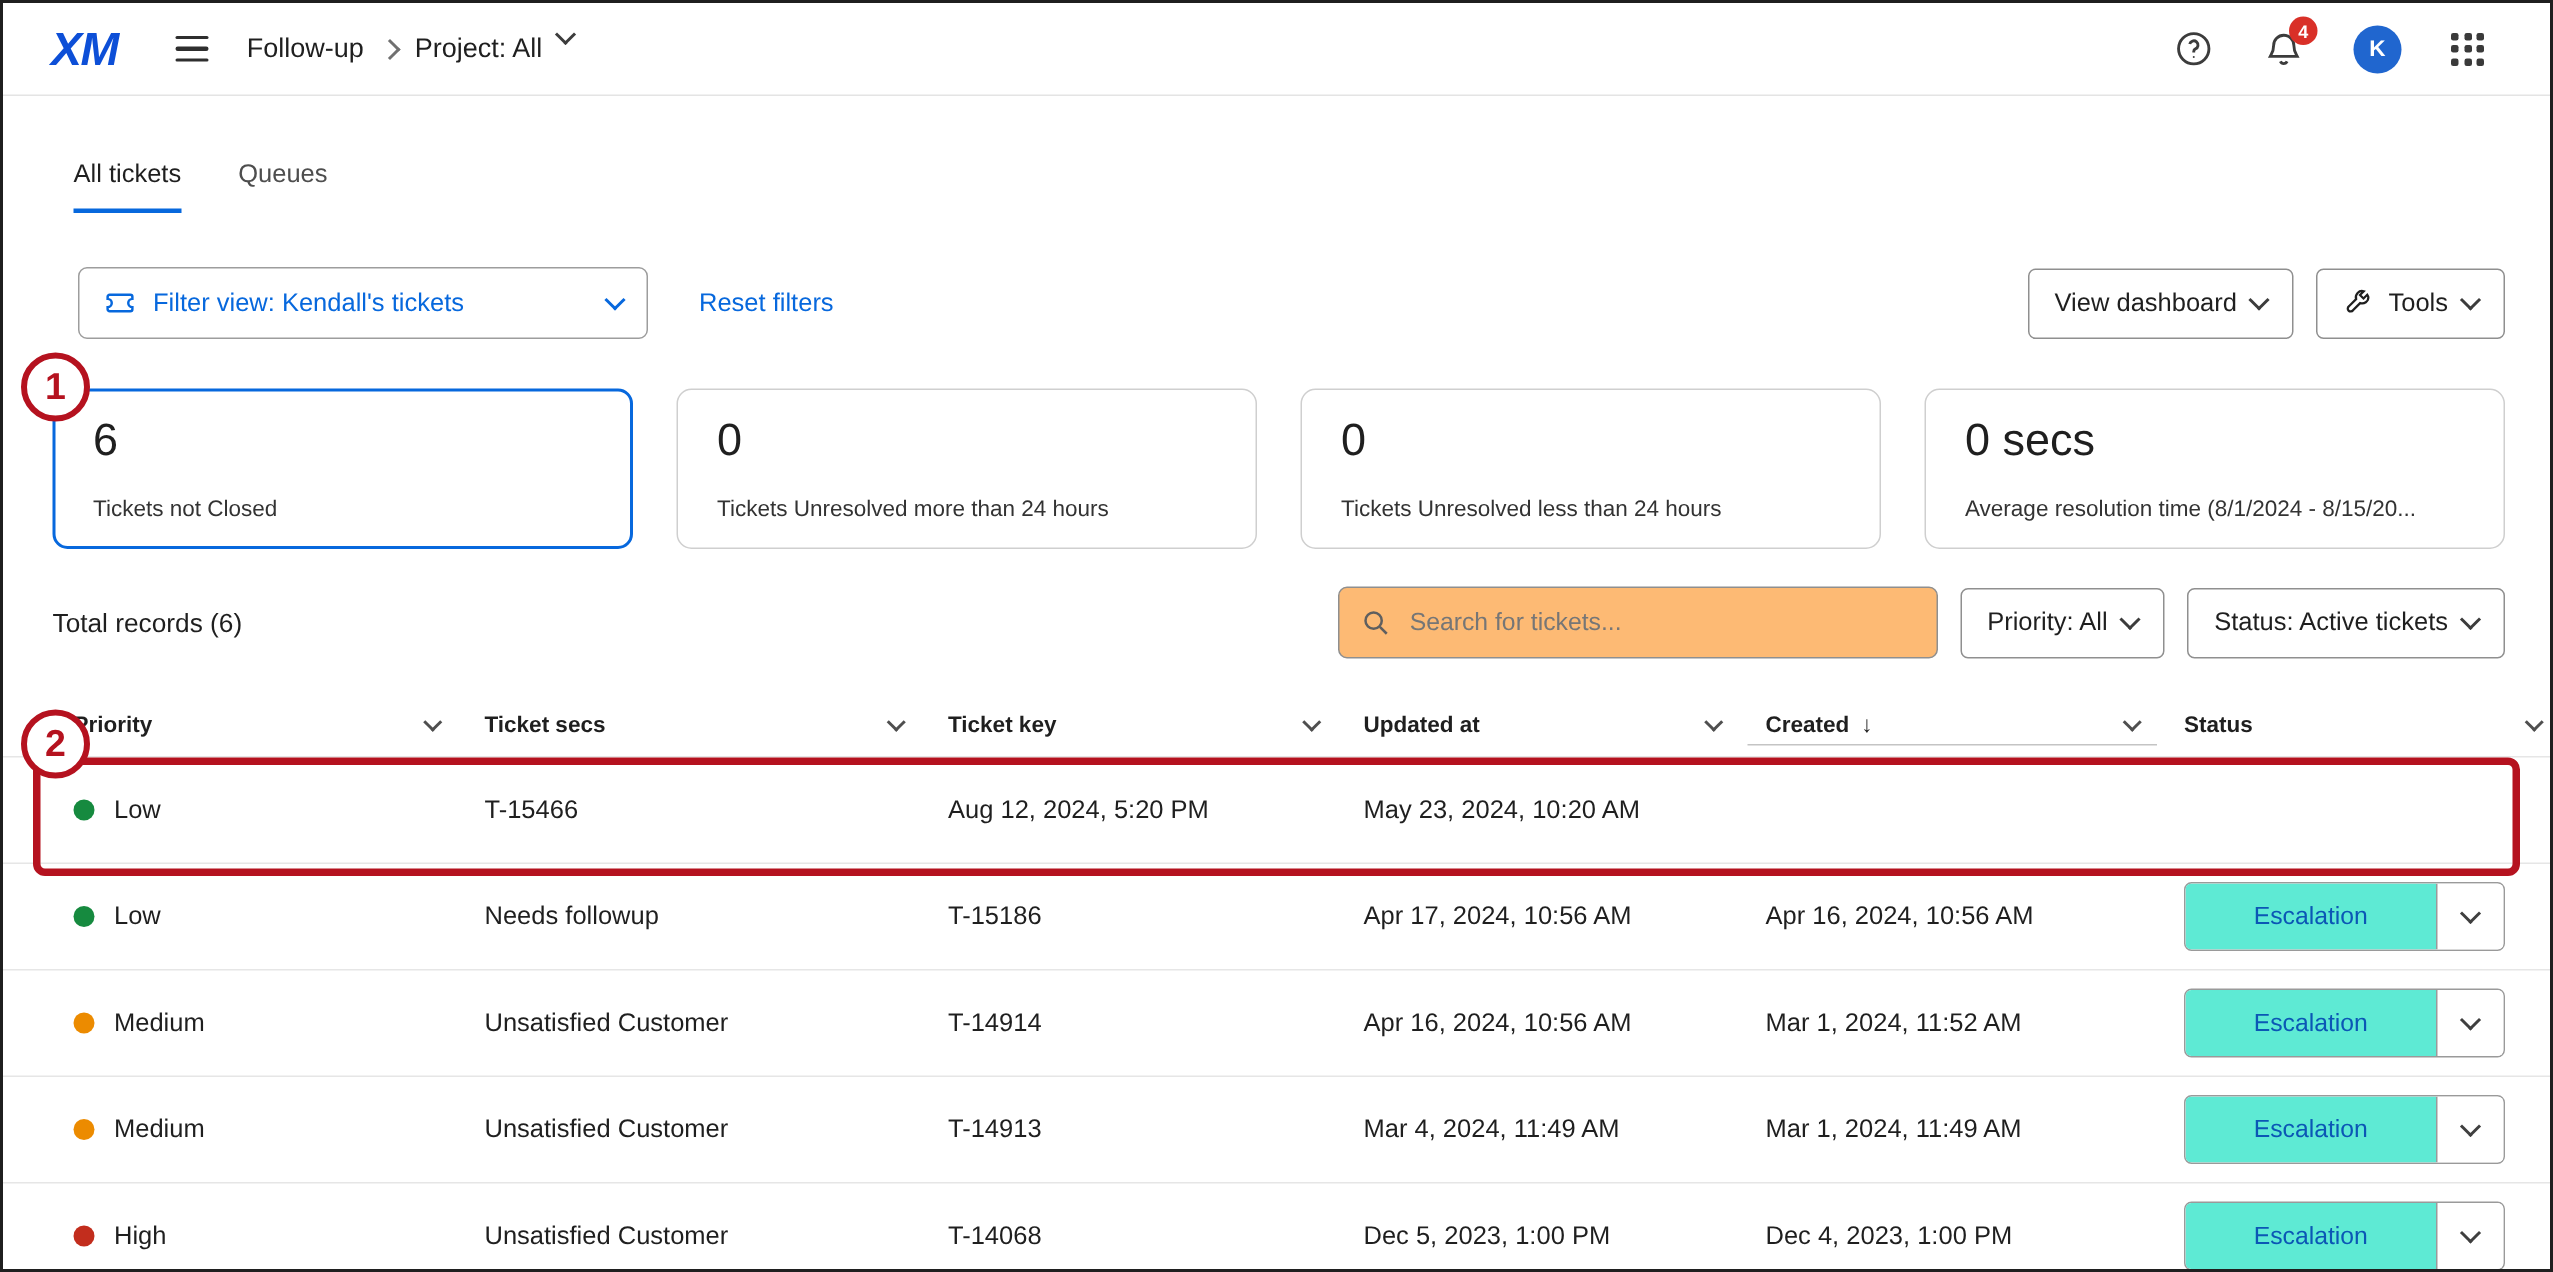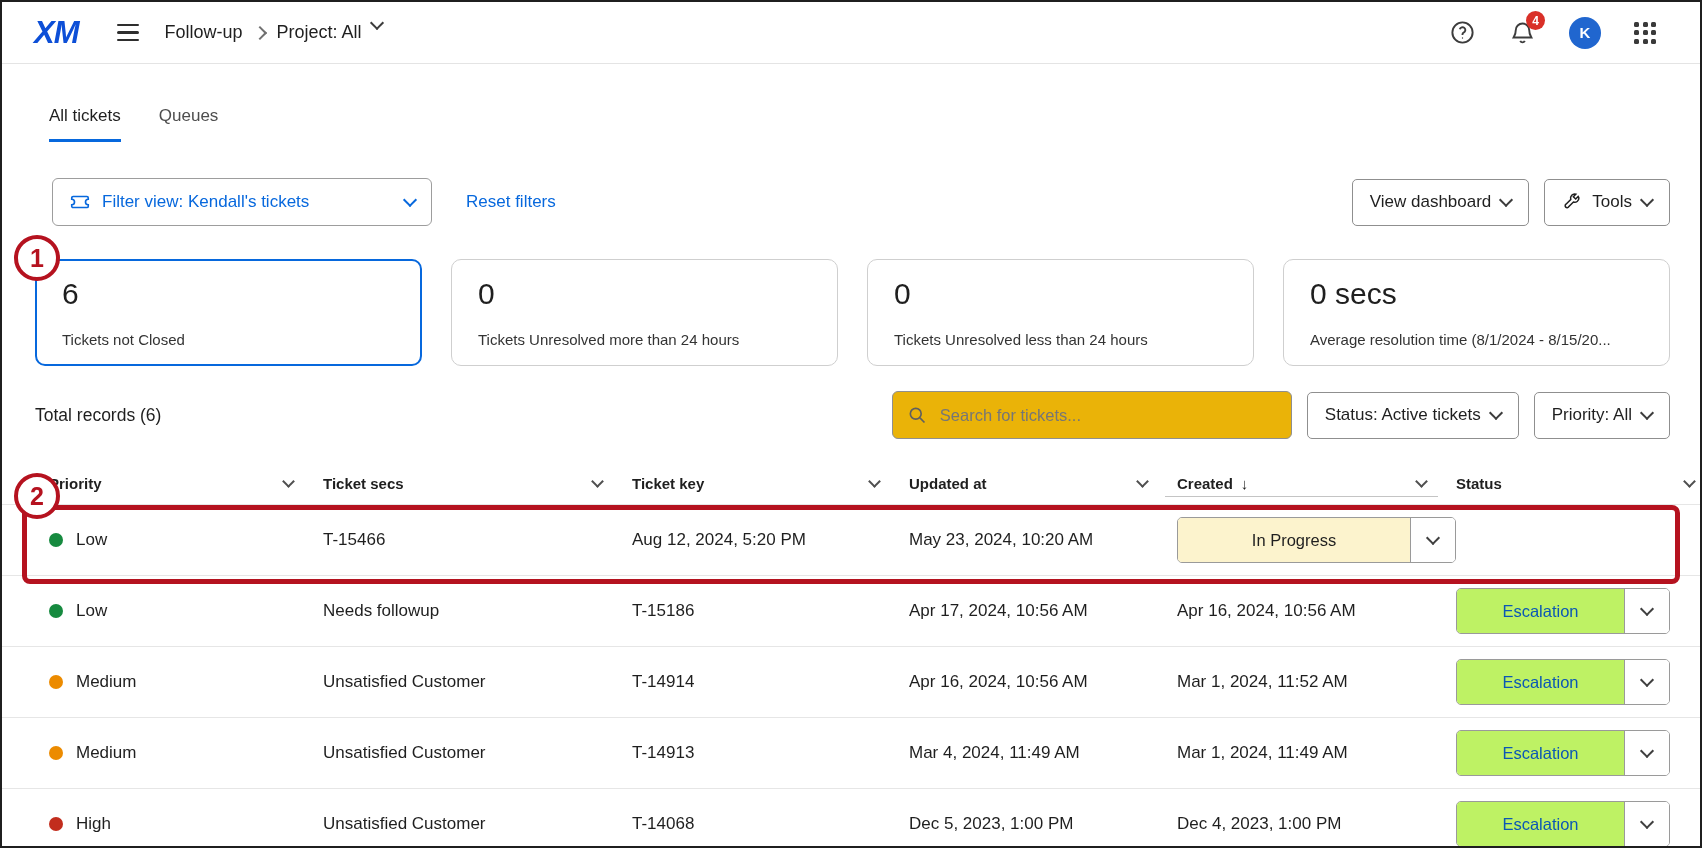--- a/index.html
+++ b/index.html
@@ -51,21 +51,21 @@
   .card{flex:1;height:107px;border:1px solid #cfcfcf;border-radius:10px;padding:17px 26px;
     box-sizing:border-box;background:#fff;cursor:pointer;}
   .card.selected{border:2px solid #0768dd;padding:16px 25px;}
   .card-value{font-size:30px;color:#1f1f1f;}
   .card-label{font-size:15px;color:#333;margin-top:20px;white-space:nowrap;overflow:hidden;}
   
   .records{position:absolute;top:389px;left:33px;right:30px;height:48px;display:flex;align-items:center;}
   .total{font-size:17.5px;}
   .rb-spacer{flex:1;}
   .search{width:400px;height:48px;border:1px solid #8f8f8f;border-radius:6px;display:flex;
-    align-items:center;gap:11px;padding:0 14px;box-sizing:border-box;background:#eab308;margin-right:15px;}
+    align-items:center;gap:11px;padding:0 14px;box-sizing:border-box;background:#fdba74;margin-right:15px;}
   .search input{border:none;outline:none;font-size:16.5px;flex:1;font-family:inherit;color:#1f1f1f;background:transparent;}
   .search input::placeholder{color:#767676;}
   
   .thead{position:absolute;top:460px;left:47px;right:30px;height:42px;display:grid;
     grid-template-columns:274px 309px 277px 268px 279px 1fr;align-items:center;
     font-size:15px;font-weight:700;color:#1f1f1f;}
   .th{display:flex;align-items:center;justify-content:space-between;padding-right:30px;
     position:relative;cursor:pointer;}
   .th .chev{border-color:#4f4f4f;width:7px;height:7px;}
   .th-label{display:flex;align-items:center;gap:8px;}
@@ -82,21 +82,21 @@
   .dot-low{background:#168a3f;}
   .dot-medium{background:#ec8b00;}
   .dot-high{background:#c22d1d;}
   .pill{height:46px;border:1px solid #9a9a9a;border-radius:5px;display:flex;overflow:hidden;
     background:#fff;width:100%;box-sizing:border-box;cursor:pointer;}
   .pill-label{flex:1;display:flex;align-items:center;justify-content:center;font-size:16.5px;}
   .pill-caret{width:44px;border-left:1px solid #9a9a9a;display:flex;align-items:center;
     justify-content:center;background:#fff;}
   .pill-caret .chev{border-color:#3f3f3f;}
   .pill-yellow .pill-label{background:#fcf3cd;color:#1f1f1f;}
-  .pill-blue .pill-label{background:#bef264;color:#0b57b5;}
+  .pill-blue .pill-label{background:#5eead4;color:#0b57b5;}
   
   .ann-circle{position:absolute;width:46px;height:46px;border:4px solid #b5121f;border-radius:50%;
     background:#fff;color:#b5121f;font-size:25px;font-weight:700;display:flex;align-items:center;
     justify-content:center;box-sizing:border-box;z-index:20;}
   .ann-rect{position:absolute;left:20px;top:503px;width:1658px;height:79px;border:5px solid #b5121f;
     border-radius:8px;box-sizing:border-box;z-index:15;pointer-events:none;}
   #ann1{left:12px;top:233px;}
   #ann2{left:12px;top:471px;}
 </style>
 </head>
@@ -201,25 +201,25 @@
     <span class="total">Total records (6)</span>
     <span class="rb-spacer"></span>
     <div class="search">
       <svg width="20" height="20" viewBox="0 0 24 24" fill="none" stroke="#5f5f5f" stroke-width="2">
         <circle cx="10.5" cy="10.5" r="6.5"></circle>
           <path d="M15.5 15.5 21 21"></path>
       </svg>
       <input type="text" placeholder="Search for tickets..." style="">
     </div>
     <button class="btn">
-      <span>Status: Active tickets</span>
+      <span>Priority: All</span>
       <span class="chev"></span>
     </button>
     <button class="btn">
-      <span>Priority: All</span>
+      <span>Status: Active tickets</span>
       <span class="chev"></span>
     </button>
   </div>
 
   <div class="thead">
     <div class="th">
       <span class="th-label">Priority</span>
       <span class="chev"></span>
     </div>
     <div class="th">
@@ -250,26 +250,20 @@
   <div class="rows">
 
     <div class="row">
       <div class="cell-priority">
         <span class="dot dot-low"></span>
         <span>Low</span>
       </div>
       <div>T-15466</div>
       <div>Aug 12, 2024, 5:20 PM</div>
       <div>May 23, 2024, 10:20 AM</div>
-      <div class="pill pill-yellow">
-        <span class="pill-label">In Progress</span>
-        <span class="pill-caret">
-            <span class="chev"></span>
-          </span>
-      </div>
     </div>
 
     <div class="row">
       <div class="cell-priority">
         <span class="dot dot-low"></span>
         <span>Low</span>
       </div>
       <div>Needs followup</div>
       <div>T-15186</div>
       <div>Apr 17, 2024, 10:56 AM</div>

